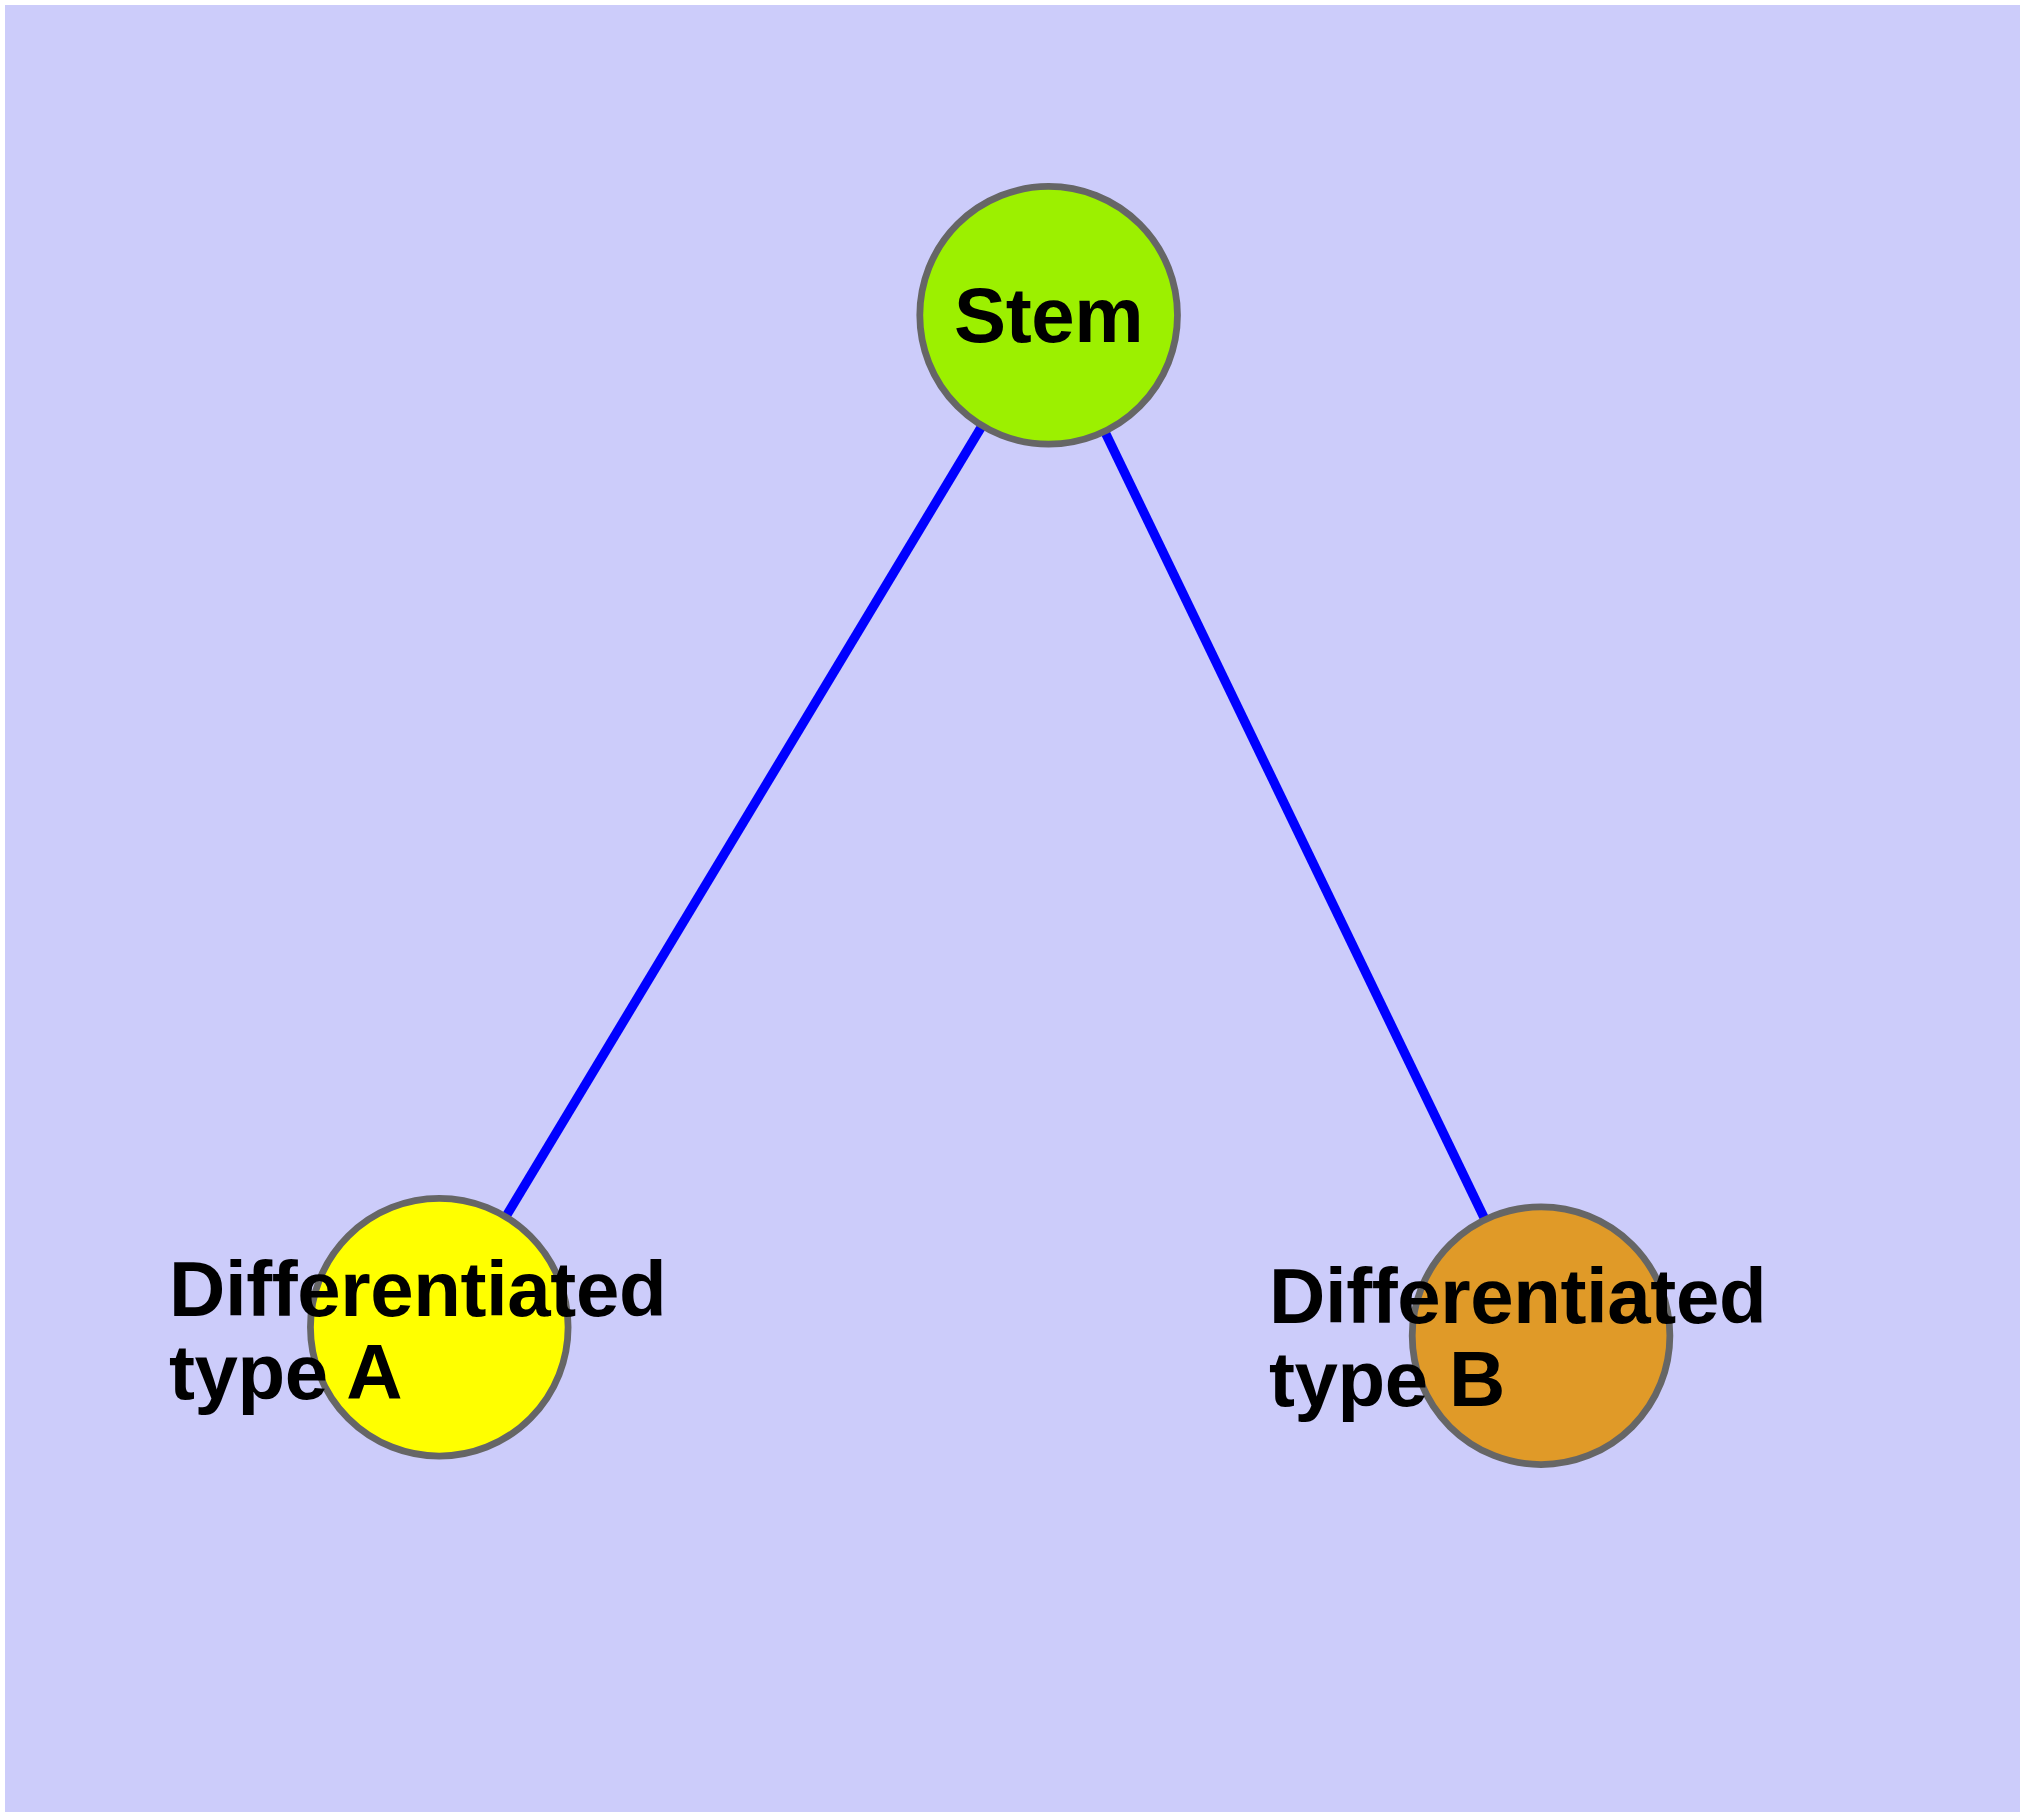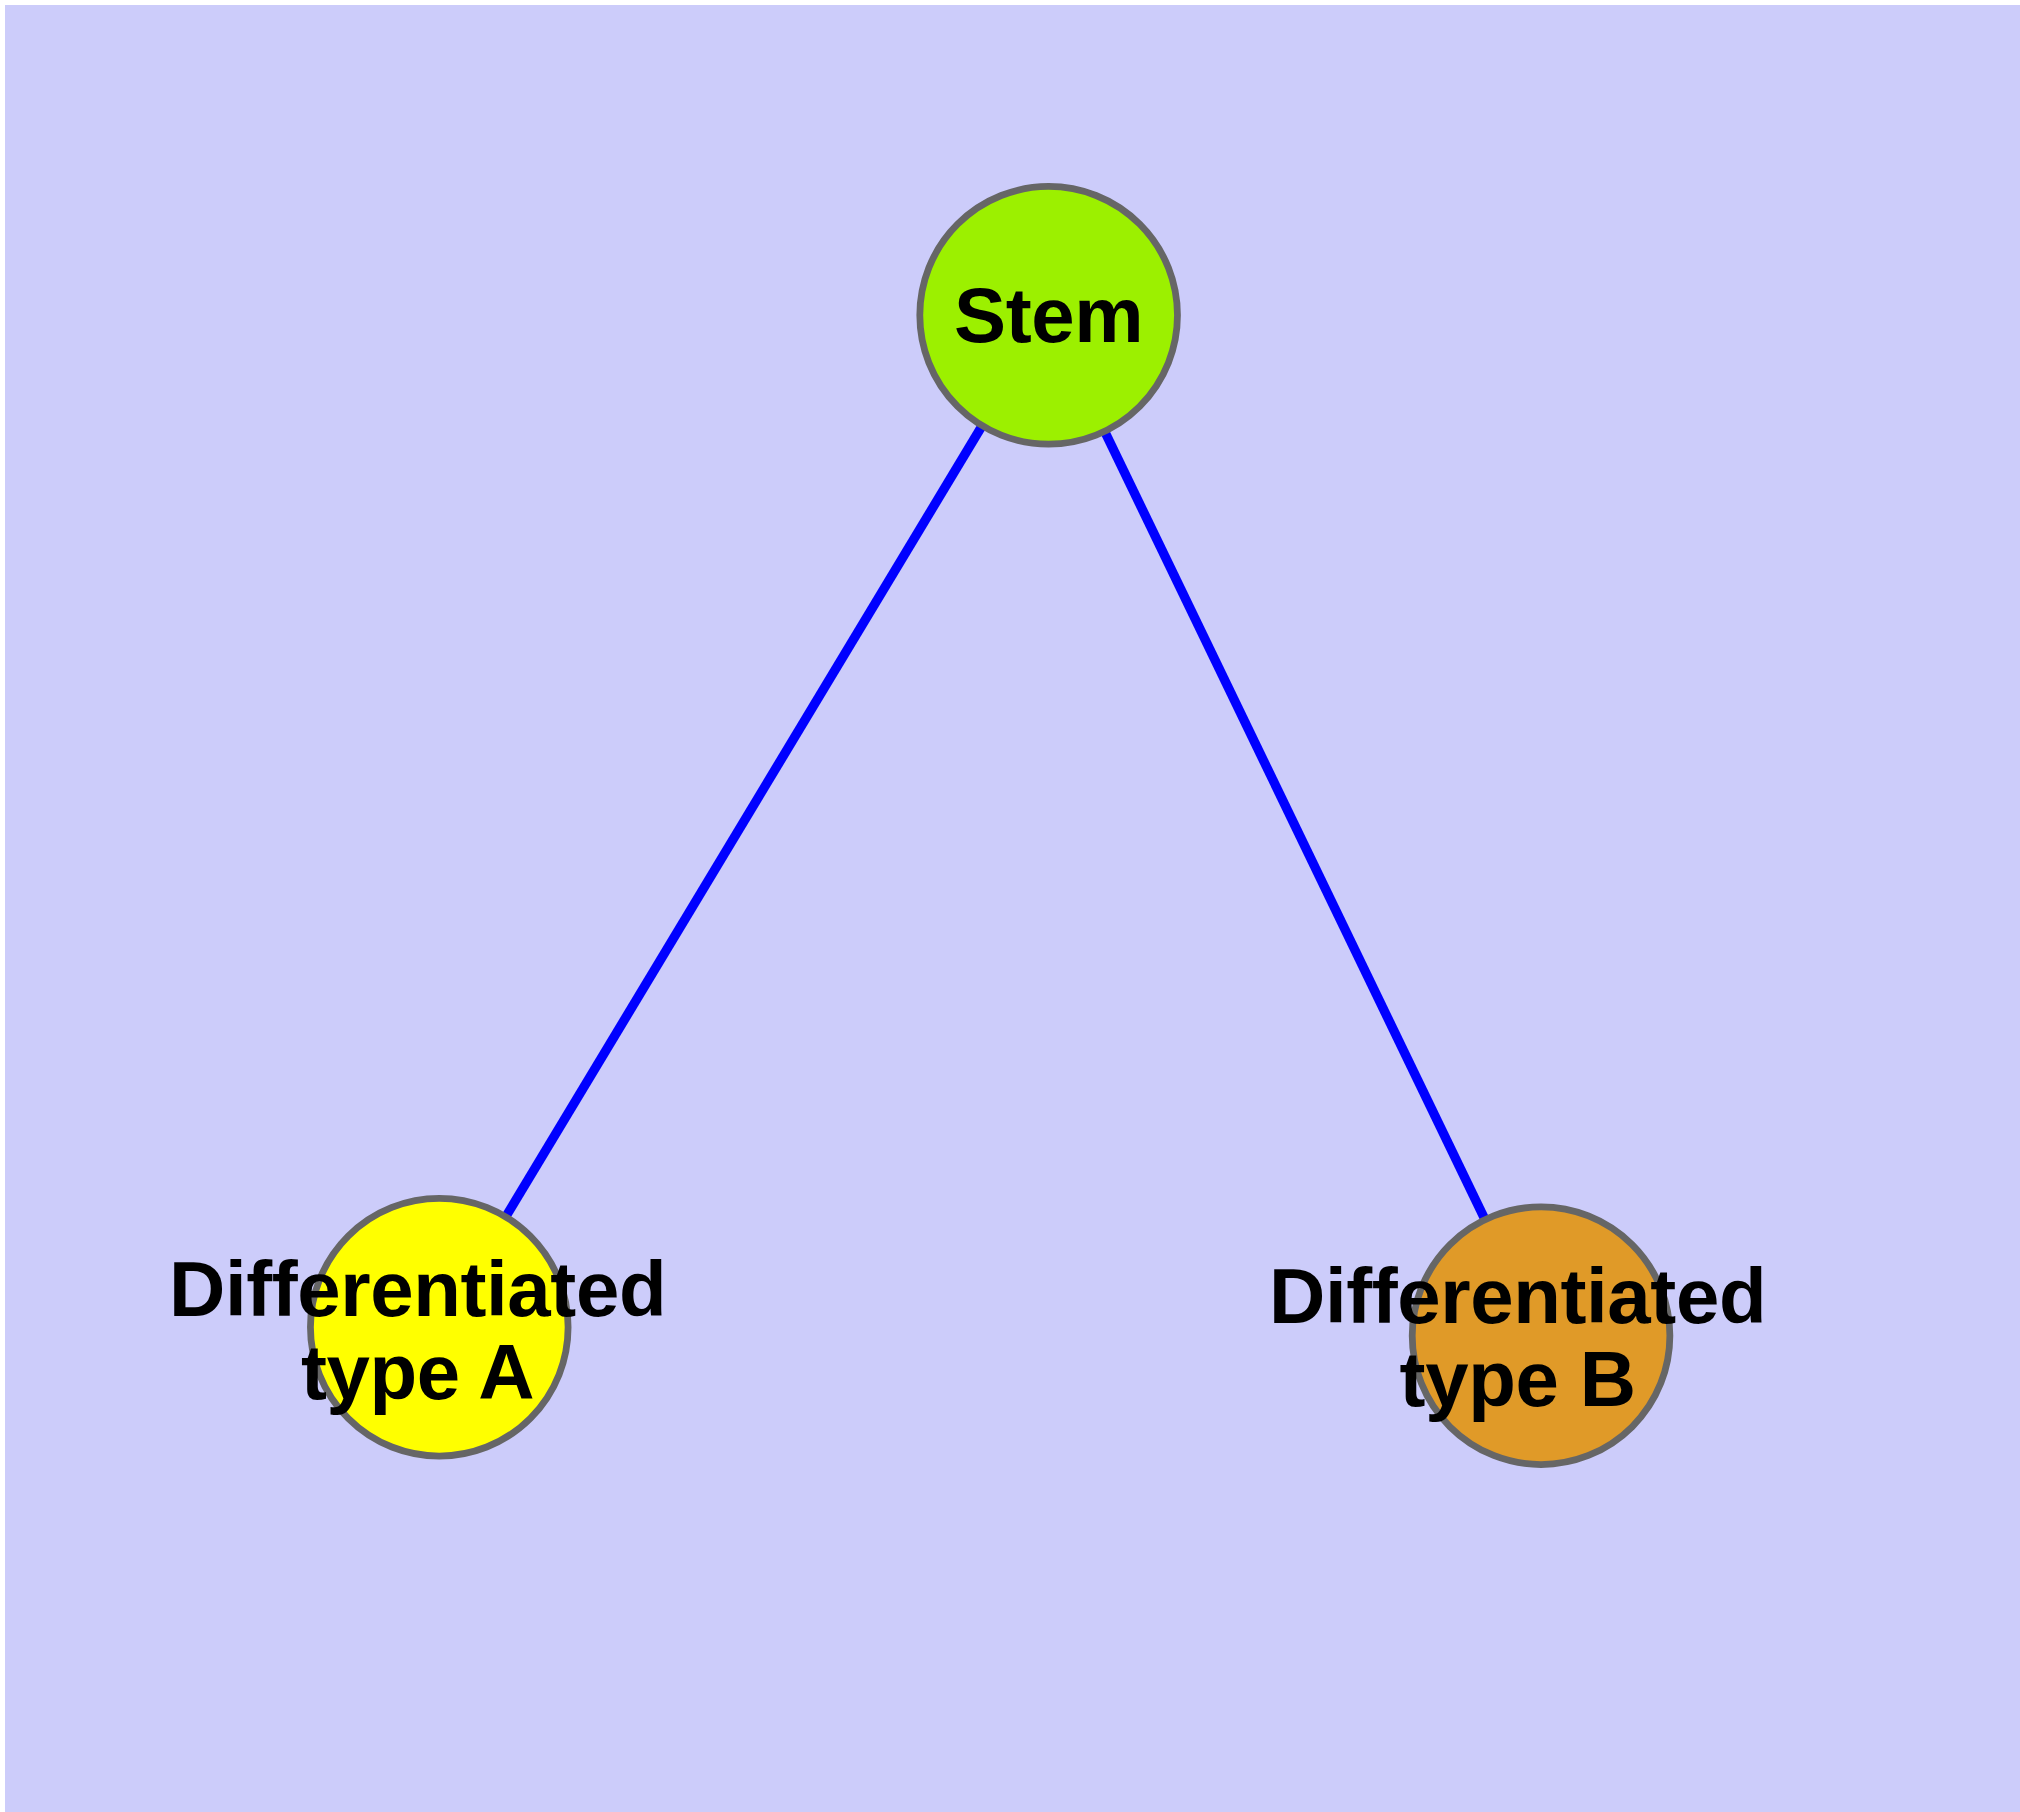--- a/index.html
+++ b/index.html
@@ -30,21 +30,20 @@
     width: 2021px;
     height: 1812px;
     display: block;
   }
   .node-label {
     position: absolute;
     color: #000000;
     font-weight: bold;
     font-family: "Liberation Sans", sans-serif;
     line-height: 1.06;
-    text-align: center;
     white-space: pre;
     letter-spacing: -0.4px;
     pointer-events: none;
   }
 </style>
 </head>
 <body>
 
 <div id="canvas">
   <div id="plot-area"></div>

